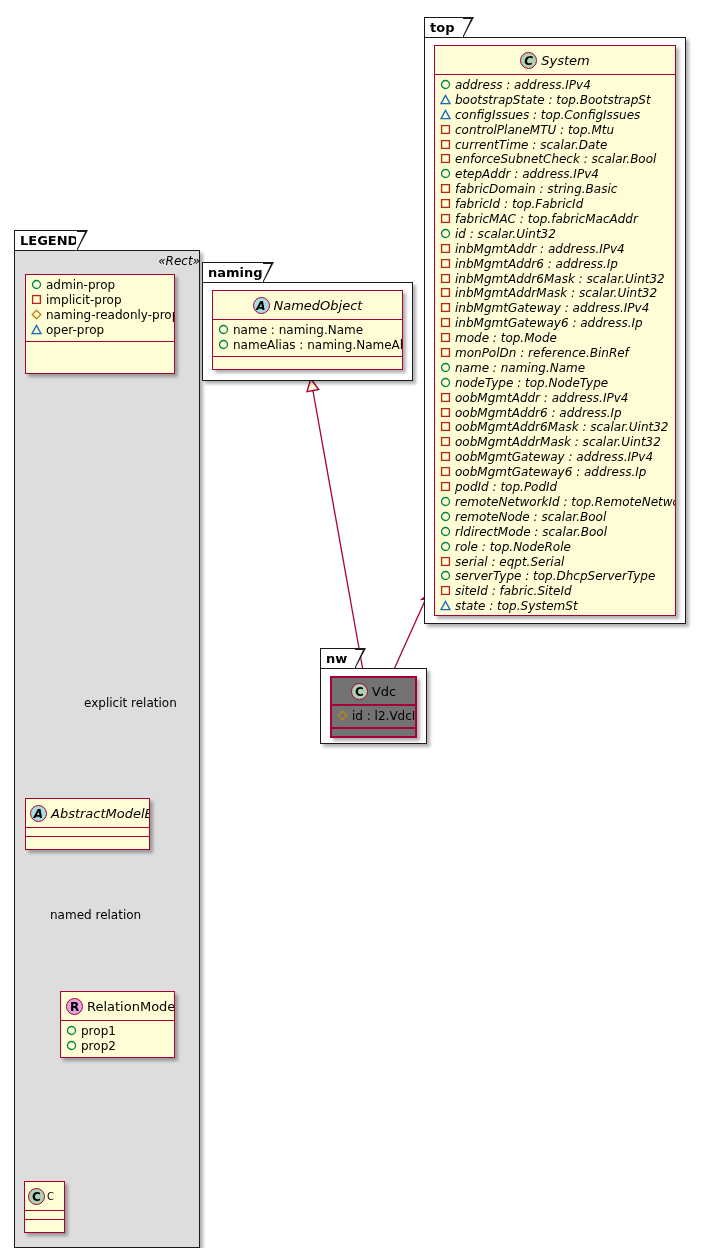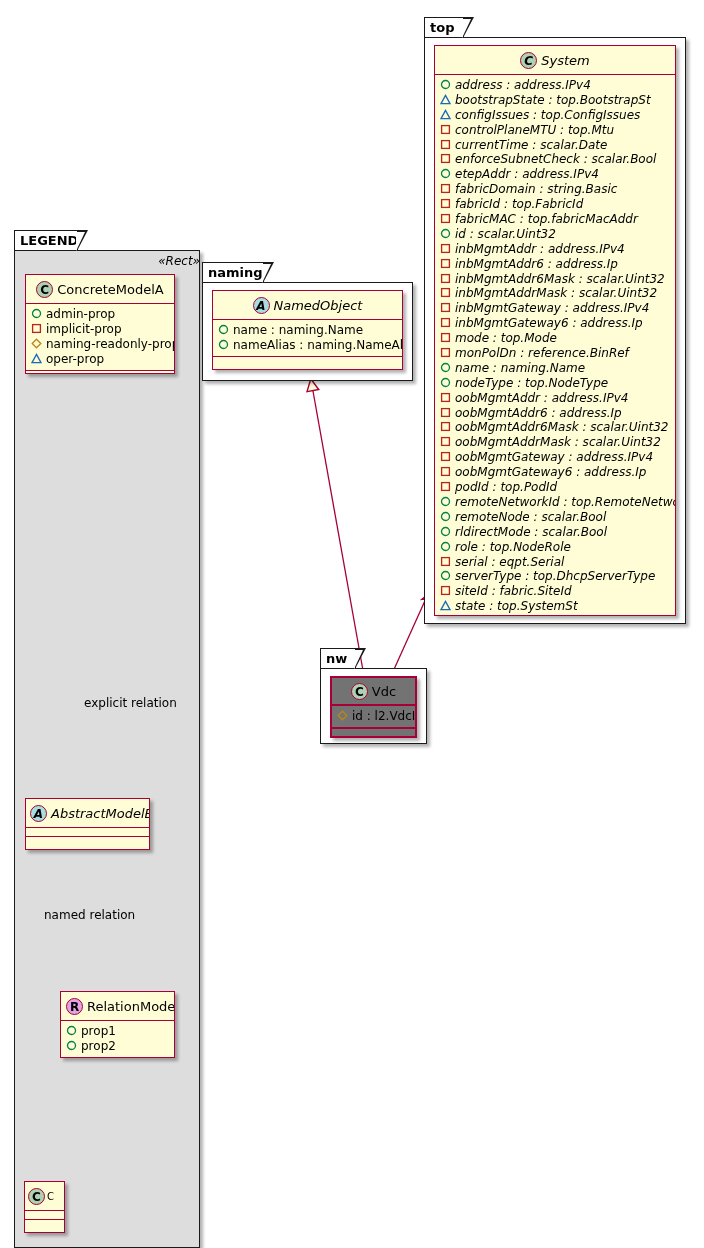--- a/index.html
+++ b/index.html
@@ -208,23 +208,20 @@
       <span>LEGEND</span>
     </div>
     <div class="pkg-body grey" style="top:20px; width:186px; height:998px;"></div>
   </div>
 
   <div class="stereo" style="left:14px; top:254px; width:186px;">
     <span>«Rect»</span>
   </div>
 
   <div class="cls" style="left:25px; top:274px; width:150px; height:100px;">
-    <div class="cls-head">
-      <span class="badge C">C</span><span class="cls-title">ConcreteModelA</span>
-    </div>
     <div class="cls-attrs" id="cma-attrs">
         <div class="attr"><span class="mk"><svg width="11" height="11" viewBox="0 0 11 11">
               <circle cx="5.5" cy="5.5" r="4" fill="none" stroke="#038048" stroke-width="1.3"></circle>
             </svg></span><span>admin-prop</span></div>
         <div class="attr"><span class="mk"><svg width="11" height="11" viewBox="0 0 11 11">
               <rect x="1.6" y="1.6" width="7.8" height="7.8" fill="none" stroke="#b8261b" stroke-width="1.3"></rect>
             </svg></span><span>implicit-prop</span></div>
         <div class="attr"><span class="mk"><svg width="11" height="11" viewBox="0 0 11 11">
               <path d="M5.5 1.2 L9.8 5.5 L5.5 9.8 L1.2 5.5 z" fill="none" stroke="#b8861b" stroke-width="1.3"></path>
             </svg></span><span>naming-readonly-prop</span></div>
@@ -240,21 +237,21 @@
   </div>
 
   <div class="cls" style="left:25px; top:798px; width:125px; height:52px;">
     <div class="cls-head" style="text-align:left; padding-left:4px;">
       <span class="badge A">A</span><span class="cls-title abstract">AbstractModelB</span>
     </div>
     <div class="cls-attrs" style="height:9px; padding:0;"></div>
     <div class="cls-empty"></div>
   </div>
 
-  <div class="edge-label" style="left:44px; top:908px;">
+  <div class="edge-label" style="left:50px; top:908px;">
     <span>named relation</span>
   </div>
 
   <div class="cls" style="left:60px; top:991px; width:115px; height:67px;">
     <div class="cls-head" style="text-align:left; padding-left:5px;">
       <span class="badge R">R</span><span class="cls-title">RelationModel</span>
     </div>
     <div class="cls-attrs" id="rm-attrs">
         <div class="attr"><span class="mk"><svg width="11" height="11" viewBox="0 0 11 11">
               <circle cx="5.5" cy="5.5" r="4" fill="none" stroke="#038048" stroke-width="1.3"></circle>

